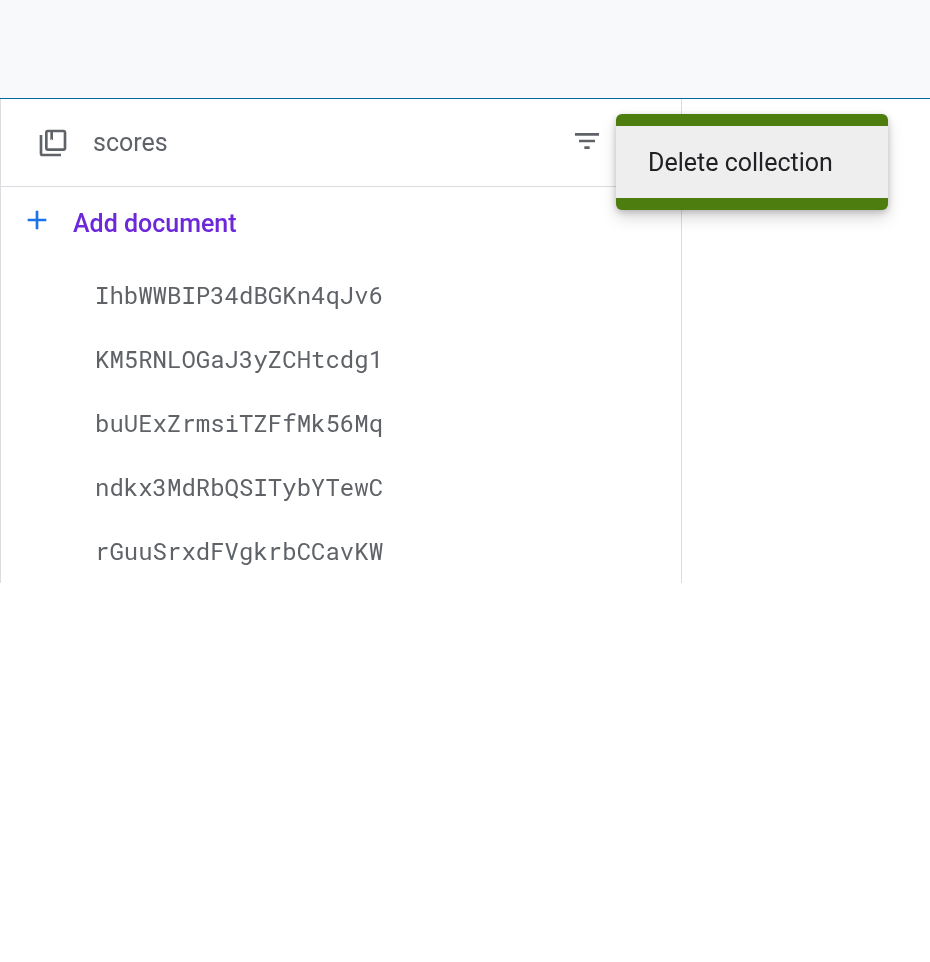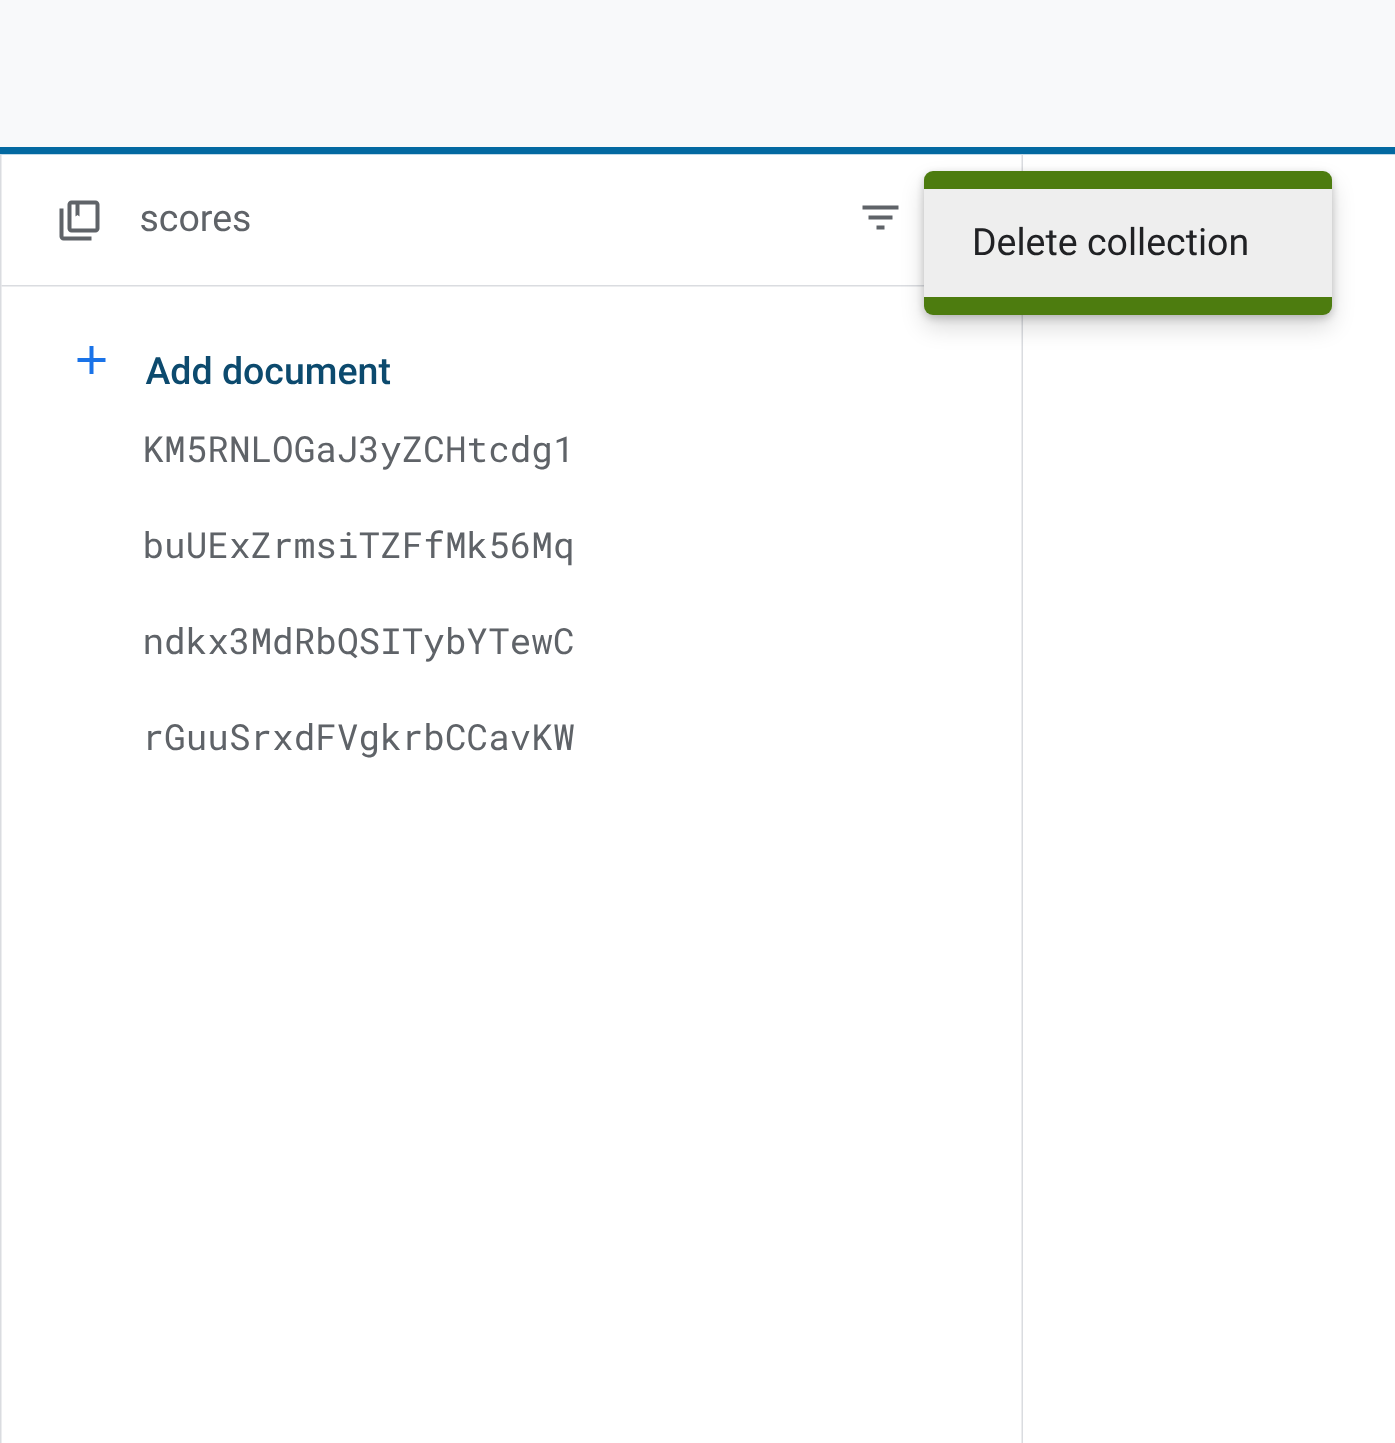--- a/index.html
+++ b/index.html
@@ -15,23 +15,24 @@
     overflow: hidden;
     position: relative;
     color: #202124;
   }
   .topbar-spacer {
     height: 98px;
     background: #f8f9fa;
   }
   .panels {
     display: flex;
-    border-top: 5px solid #0369a1;
+    border-top: 1px solid #0369a1;
     height: calc(962px - 98px);
     background: #fff;
+    flex-direction: column;
   }
   .panel-left {
     width: 682px;
     border-left: 1px solid #dadce0;
     border-right: 1px solid #dadce0;
     display: flex;
     flex-direction: column;
     background: #fff;
   }
   .panel-header {
@@ -87,25 +88,25 @@
     border-radius: 50%;
     cursor: pointer;
   }
   .overflow-btn svg {
     width: 32px;
     height: 32px;
     fill: #5f6368;
   }
   .add-doc-row {
     display: flex;
-    align-items: flex-end;
+    align-items: center;
     height: 72px;
-    padding-left: 44px;
-    cursor: pointer;
-    color: #0c4a6e;
+    padding-left: 20px;
+    cursor: pointer;
+    color: #6d28d9;
     font-size: 25px;
     font-weight: 500;
     gap: 20px;
   }
   .add-doc-row svg {
     width: 32px;
     height: 32px;
     fill: #1a73e8;
   }
   .doc-list {
@@ -184,20 +185,23 @@
       <span>
         <svg viewBox="0 0 24 24">
             <path d="M19 13h-6v6h-2v-6H5v-2h6V5h2v6h6v2z"></path>
           </svg>
       </span>
       <span>Add document</span>
     </div>
 
     <div class="doc-list">
       <div class="doc-item">
+          <span>IhbWWBIP34dBGKn4qJv6</span>
+        </div>
+      <div class="doc-item">
           <span>KM5RNLOGaJ3yZCHtcdg1</span>
         </div>
       <div class="doc-item">
           <span>buUExZrmsiTZFfMk56Mq</span>
         </div>
       <div class="doc-item">
           <span>ndkx3MdRbQSITybYTewC</span>
         </div>
       <div class="doc-item">
           <span>rGuuSrxdFVgkrbCCavKW</span>

